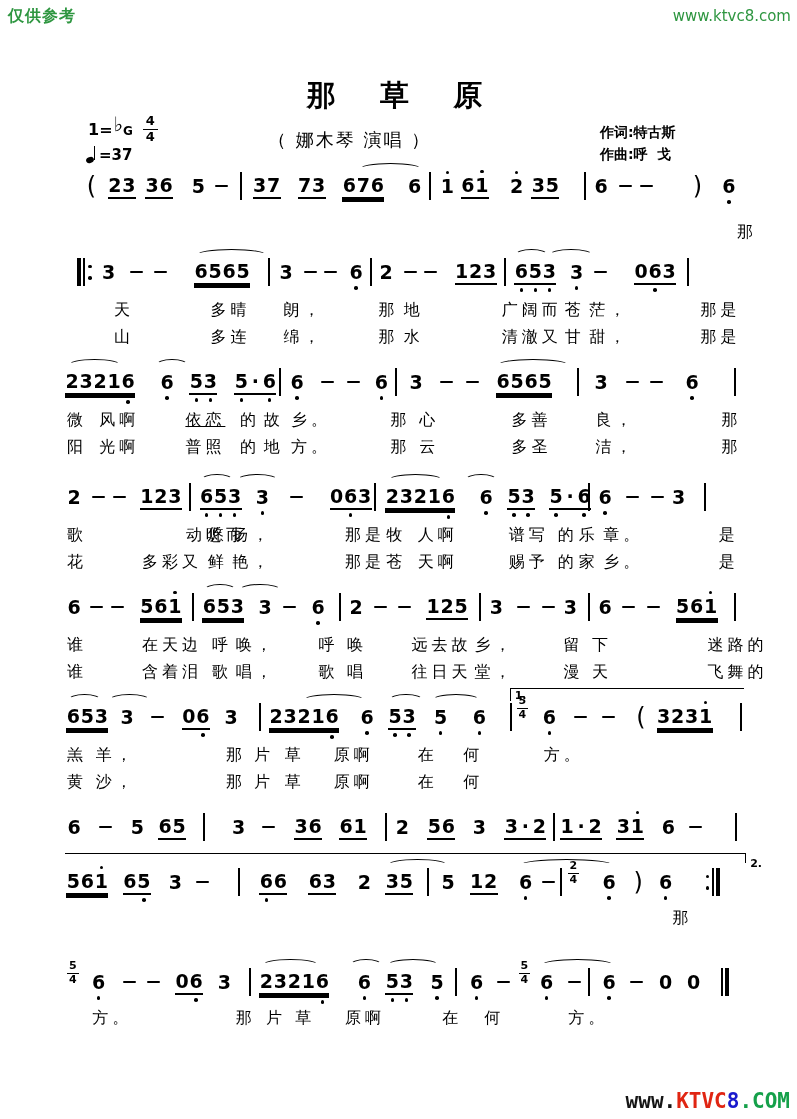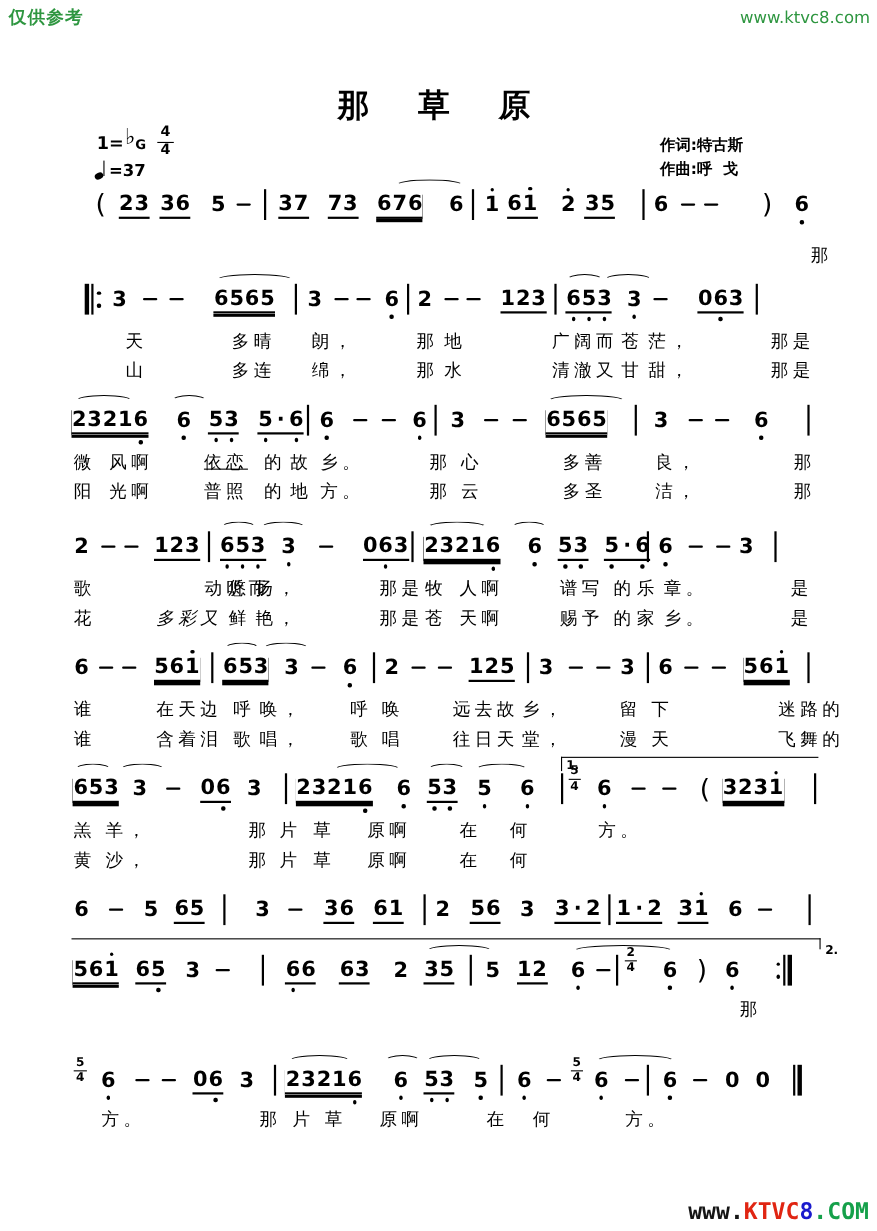--- a/index.html
+++ b/index.html
@@ -69,20 +69,21 @@
   .lchunk{position:absolute;white-space:pre;font-size:16px;letter-spacing:4px;}
 </style>
 </head>
 <body>
 
 <div id="page">
   <div class="hdr-left">仅供参考</div>
   <div class="hdr-right">www.ktvc8.com</div>
 
   <div class="title">那  草  原</div>
+  <div class="subtitle">（ 娜木琴 演唱 ）</div>
   <div class="credits"><span>作词:特古斯</span><br><span>作曲:呼  戈</span></div>
 
   <div class="keyrow">
     <span>1=</span>
       <span class="flat">♭</span>
       <span class="keyg">G</span>
     <span class="frac">
         <span class="ft">4</span>
         <span>4</span>
       </span>
@@ -551,21 +552,21 @@
         <span class="lchunk" style="left: 45.9%;">牧</span>
         <span class="lchunk" style="left: 50.4%;">人啊</span>
         <span class="lchunk" style="left: 63.4%;">谱写</span>
         <span class="lchunk" style="left: 70.4%;">的</span>
         <span class="lchunk" style="left: 73.4%;">乐</span>
         <span class="lchunk" style="left: 76.9%;">章。</span>
         <span class="lchunk" style="left: 93.4%;">是</span>
       </div>
       <div class="lyr" style="top: 552px;">
         <span class="lchunk" style="left: 0.3%;">花</span>
-        <span class="lchunk" style="left: 11%; font-style: italic;">多彩又</span>
+        <span class="lchunk" style="left: 11%;">多彩又</span>
         <span class="lchunk" style="left: 20.4%;">鲜</span>
         <span class="lchunk" style="left: 23.9%;">艳，</span>
         <span class="lchunk" style="left: 40%;">那是</span>
         <span class="lchunk" style="left: 45.9%;">苍</span>
         <span class="lchunk" style="left: 50.4%;">天啊</span>
         <span class="lchunk" style="left: 63.4%;">赐予</span>
         <span class="lchunk" style="left: 70.4%;">的</span>
         <span class="lchunk" style="left: 73.4%;">家</span>
         <span class="lchunk" style="left: 76.9%;">乡。</span>
         <span class="lchunk" style="left: 93.4%;">是</span>

